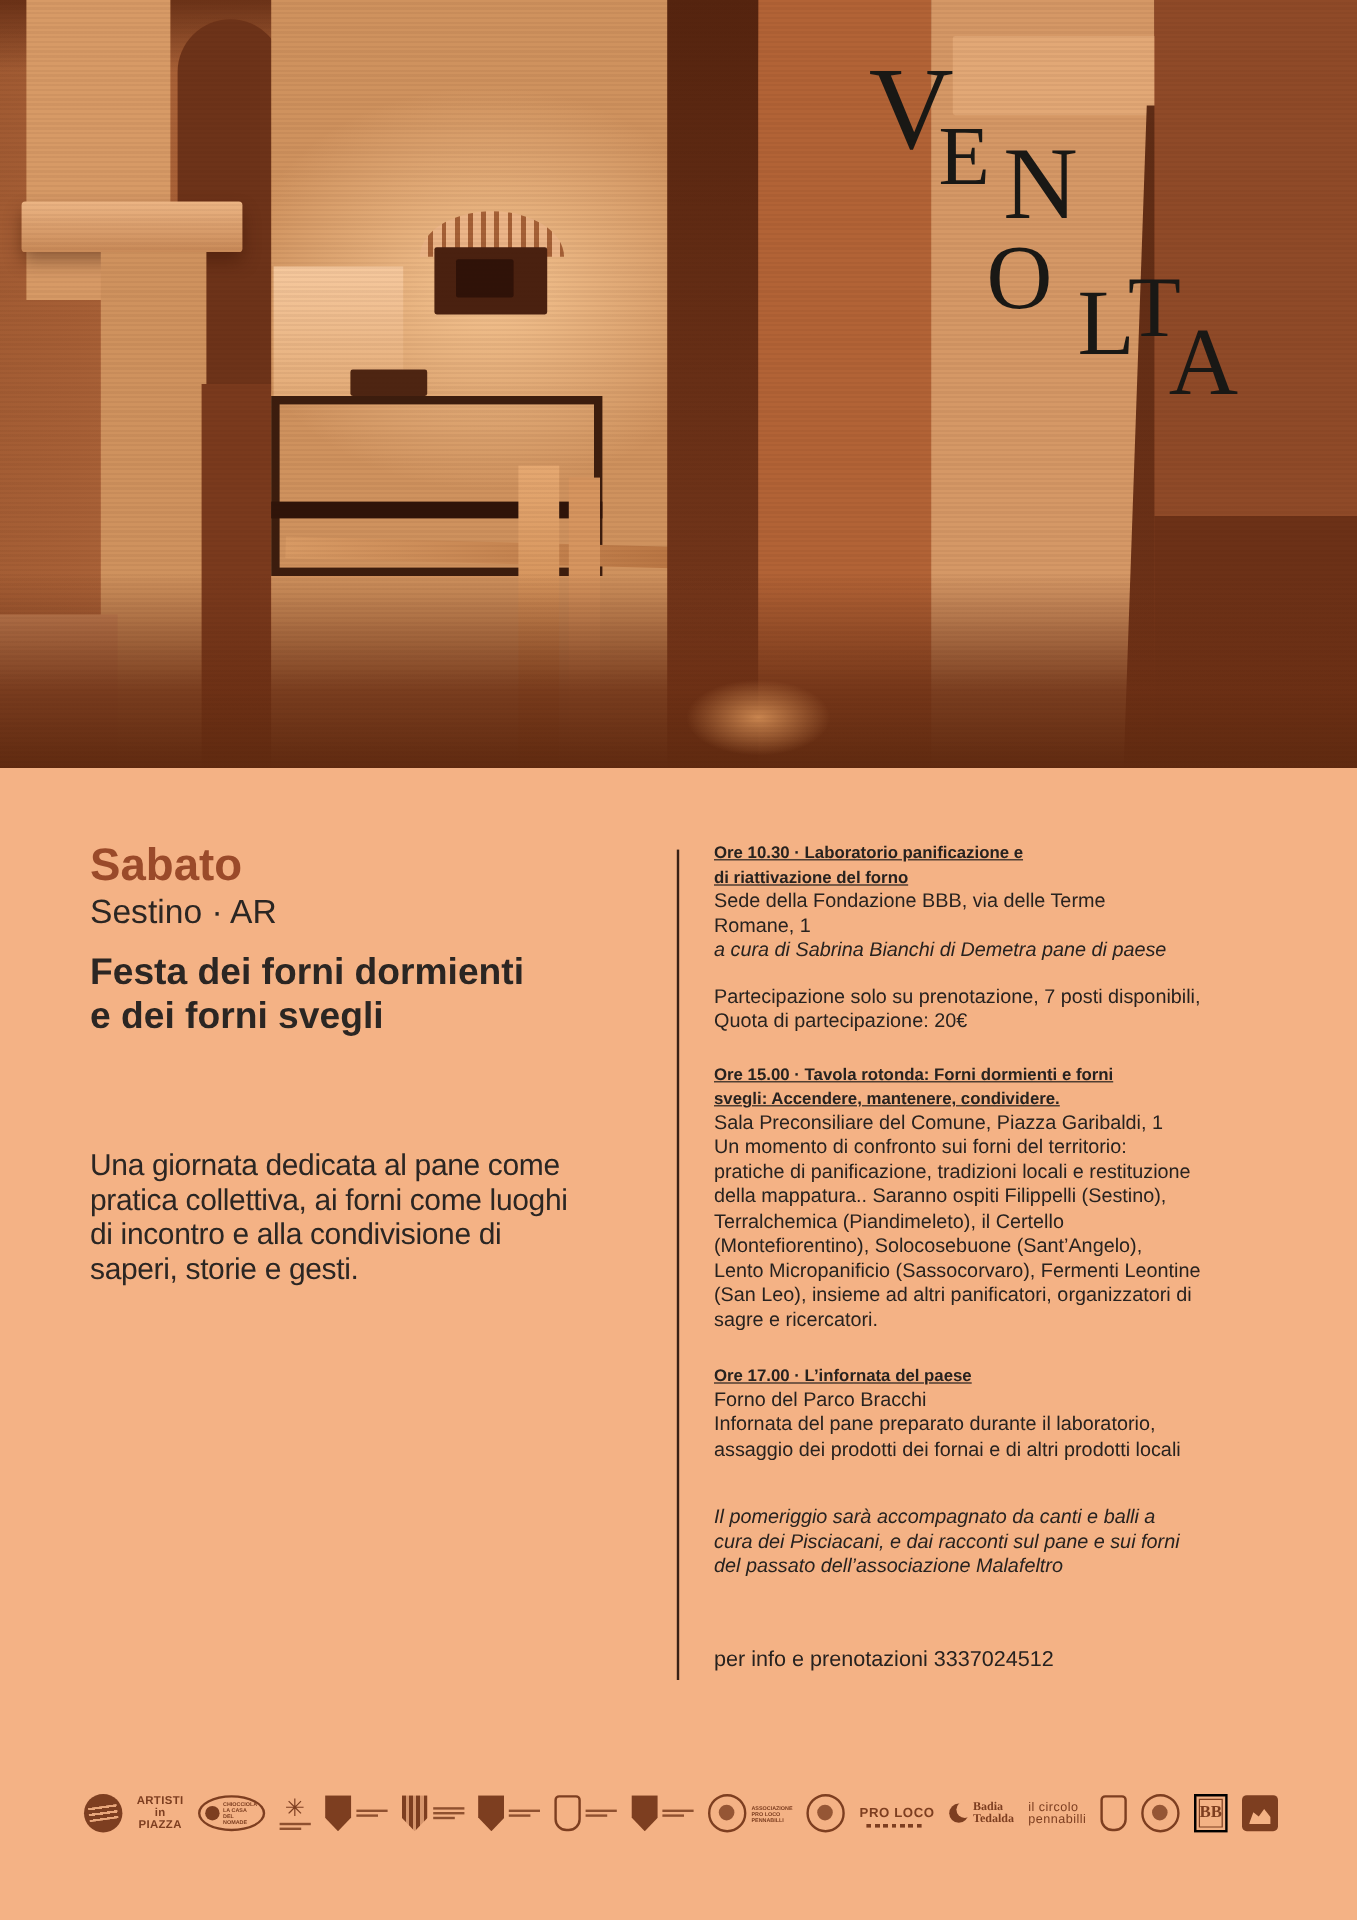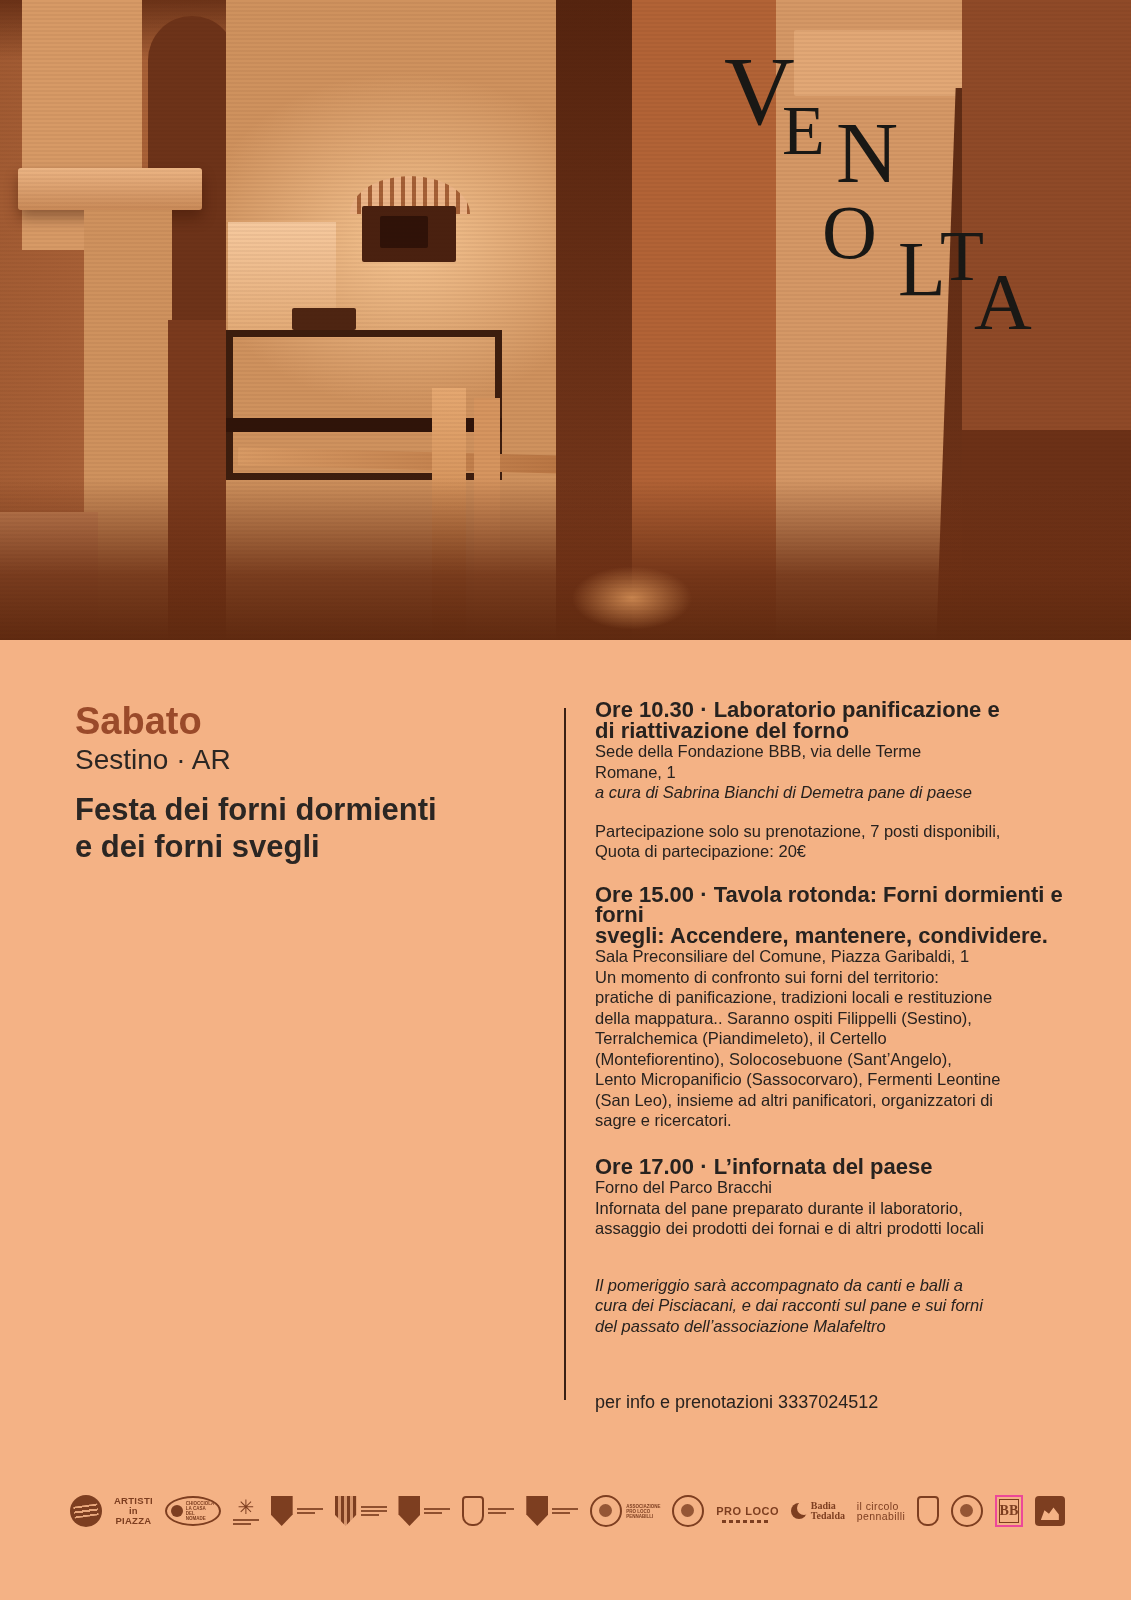--- a/index.html
+++ b/index.html
@@ -65,21 +65,21 @@
   .col-left{position:absolute;left:75px;top:700px;width:488px;color:#2e2a26;}
   .day,.date{font-weight:bold;font-size:38px;line-height:43px;color:#9a4a2a;}
   .place{font-size:28px;line-height:34px;color:#2b2623;}
   .title{font-weight:bold;font-size:40px;line-height:50px;color:#934a2b;margin:66px 0 0 0;letter-spacing:.2px;}
   .subtitle{font-weight:bold;font-size:31px;line-height:37px;color:#2b2623;margin:14px 0 0 0;}
   .intro{font-size:25px;line-height:29px;letter-spacing:-.3px;margin:92px 0 0 0;color:#2b2623;}
 
   .divider{position:absolute;left:564px;top:708px;width:2px;height:692px;background:#3a2014;}
 
   .col-right{position:absolute;left:595px;top:700px;width:505px;color:#27221f;font-size:16.5px;line-height:20.5px;}
-  .col-right h3{font-size:22px;line-height:20.5px;font-weight:bold;margin:0;}
+  .col-right h3{font-size:14px;line-height:20.5px;font-weight:bold;margin:0;text-decoration:underline;}
   .col-right p{margin:0;}
   .it{font-style:italic;}
   .note{margin-top:18px !important;}
   .blk2{margin-top:23px !important;}
   .blk3{margin-top:26px !important;}
   .afternoon{margin-top:36px !important;}
   .contact{margin-top:56px !important;font-size:18px;}
 
   
   .partners{position:absolute;left:70px;top:1486px;width:995px;height:50px;display:flex;align-items:center;justify-content:space-between;color:#7d3e20;}
@@ -100,21 +100,21 @@
   .shield.striped{background:repeating-linear-gradient(90deg,#7d3e20 0 3px,rgba(125,62,32,.25) 3px 6px);}
   .crown{position:absolute;left:6px;top:-5px;width:10px;height:4px;background:#7d3e20;}
   .pl-ring{width:32px;height:32px;border-radius:50%;border:2.5px solid #7d3e20;box-sizing:border-box;position:relative;}
   .pl-ring::after{content:"";position:absolute;left:7px;top:7px;width:13px;height:13px;border-radius:50%;background:rgba(125,62,32,.8);}
   .pl-proloco{font-weight:bold;font-size:11px;letter-spacing:.5px;position:relative;}
   .pl-proloco::after{content:"";position:absolute;left:6px;bottom:-6px;width:46px;height:3px;background:repeating-linear-gradient(90deg,#7d3e20 0 4px,transparent 4px 7px);}
   .pl-moon{width:16px;height:16px;border-radius:50%;background:#7d3e20;position:relative;overflow:visible;flex:0 0 auto;}
   .pl-moon::after{content:"";position:absolute;left:6px;top:-2px;width:14px;height:14px;border-radius:50%;background:#f4b285;}
   .pl-serif{font-family:"Liberation Serif",serif;font-weight:bold;font-size:10px;line-height:10px;}
   .pl-lower{font-weight:normal;font-size:10.5px;line-height:10.5px;letter-spacing:.4px;}
-  .pl-bb{width:28px;height:32px;border:2px solid #ec4899;box-shadow:inset 0 0 0 2px #f4b285, inset 0 0 0 3px #7d3e20;display:flex;align-items:center;justify-content:center;font-family:"Liberation Serif",serif;font-weight:bold;font-size:14px;box-sizing:border-box;}
+  .pl-bb{width:28px;height:32px;border:2px solid #000000;box-shadow:inset 0 0 0 2px #f4b285, inset 0 0 0 3px #7d3e20;display:flex;align-items:center;justify-content:center;font-family:"Liberation Serif",serif;font-weight:bold;font-size:14px;box-sizing:border-box;}
   .pl-square{width:30px;height:30px;border-radius:4px;background:#7d3e20;position:relative;overflow:hidden;}
   .pl-square::after{content:"";position:absolute;left:6px;top:10px;width:18px;height:14px;background:#f4b285;clip-path:polygon(0 100%,20% 30%,45% 55%,70% 10%,100% 60%,100% 100%);}
 </style>
 </head>
 <body>
 
 <div class="poster">
 
   <div class="photo">
     <div class="ph-ceiling"></div>
@@ -155,20 +155,24 @@
       <span class="vl-t">T</span>
       <span class="vl-a">A</span>
     </div>
   </div>
 
   <section class="col-left">
     <div class="day">Sabato</div>
     <div class="place">Sestino ·  AR</div>
     <h2 class="subtitle pre">Festa dei forni dormienti
 e dei forni svegli</h2>
+    <p class="intro pre">Una giornata dedicata al pane come
+pratica collettiva, ai forni come luoghi
+di incontro e alla condivisione di
+saperi, storie e gesti.</p>
   </section>
 
   <div class="divider"></div>
 
   <section class="col-right">
     <h3 class="pre">Ore 10.30 · Laboratorio panificazione e
 di riattivazione del forno</h3>
     <p class="pre">Sede della Fondazione BBB, via delle Terme
 Romane, 1</p>
     <p class="it">a cura di Sabrina Bianchi di Demetra pane di paese</p>

